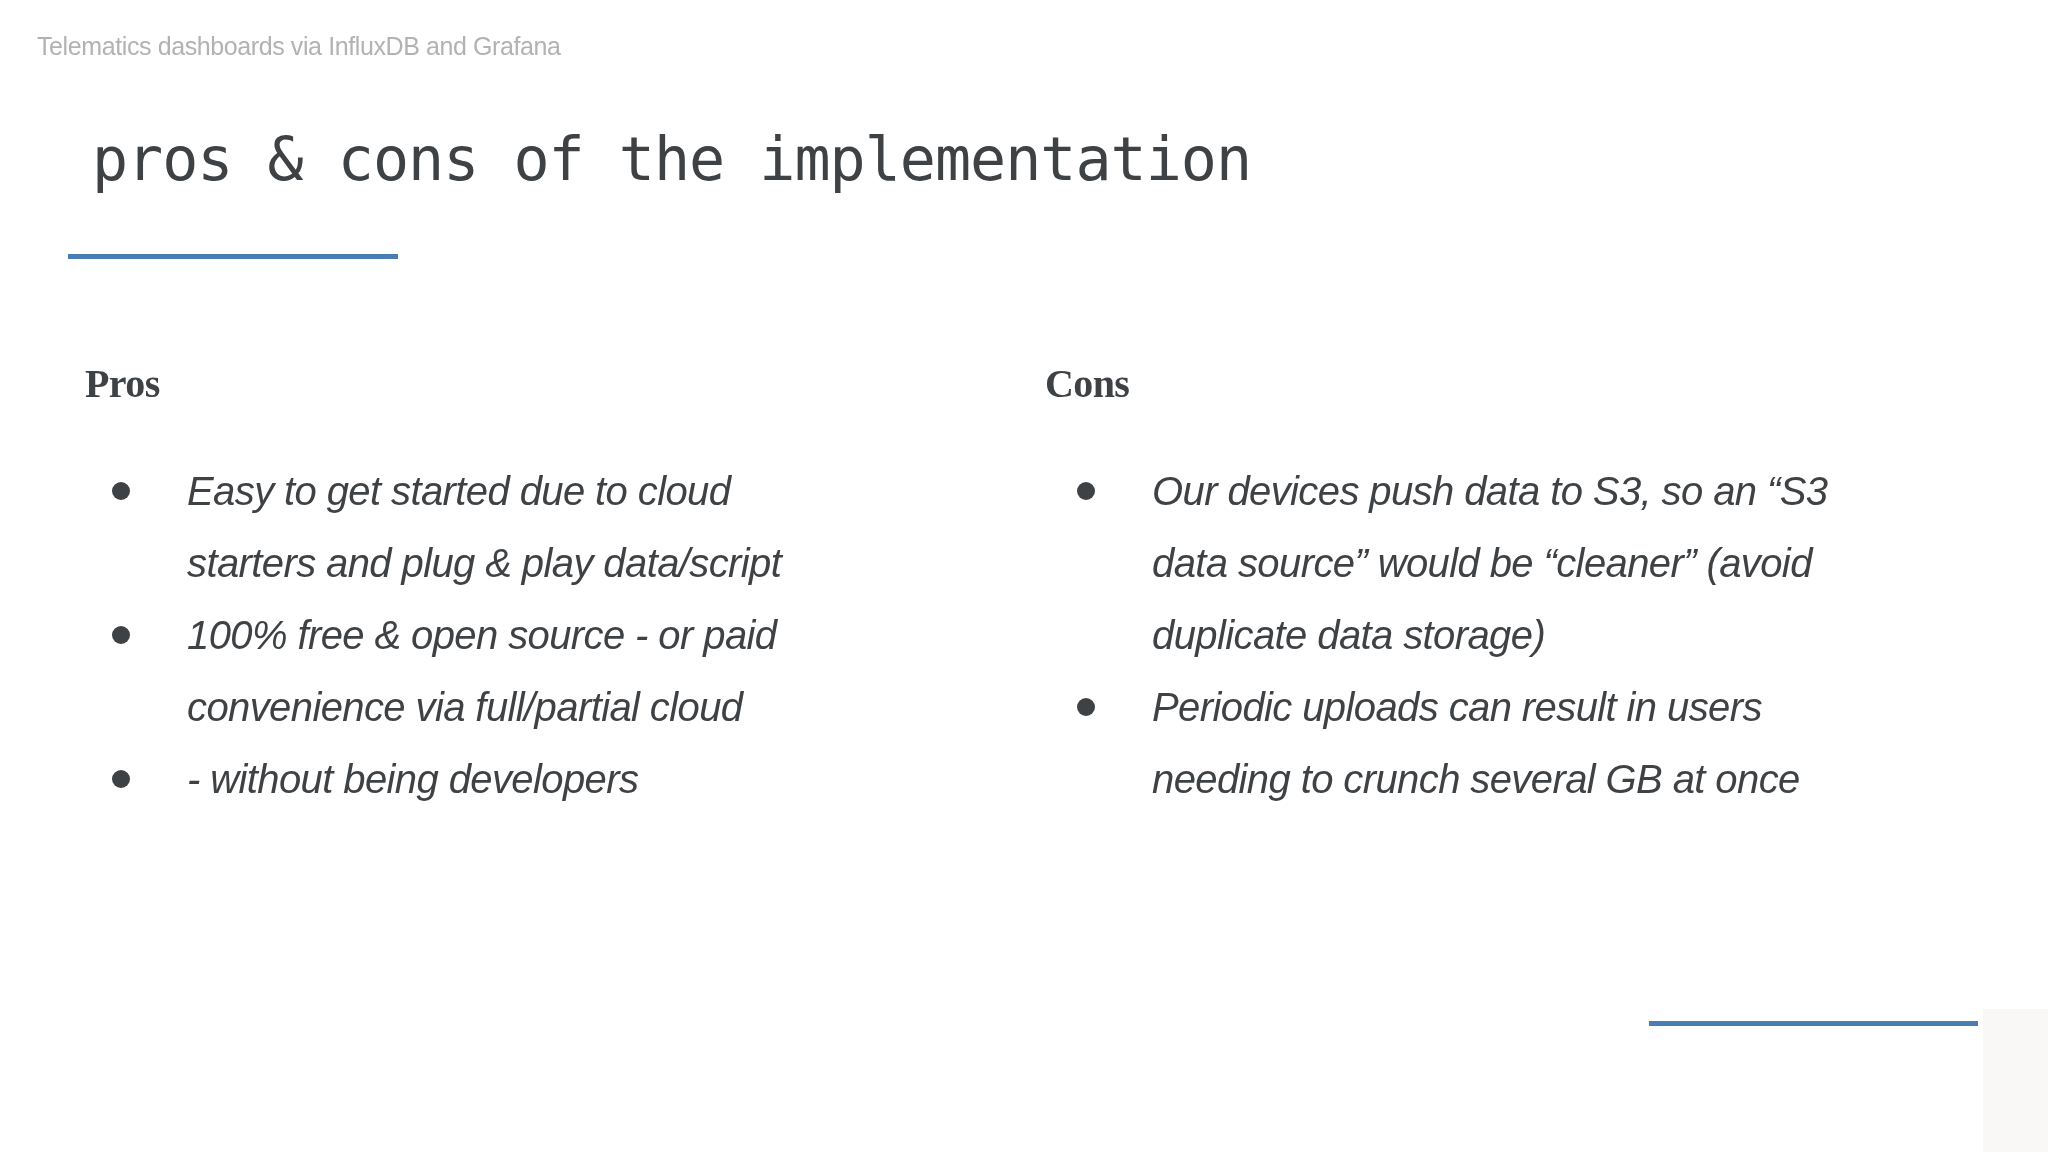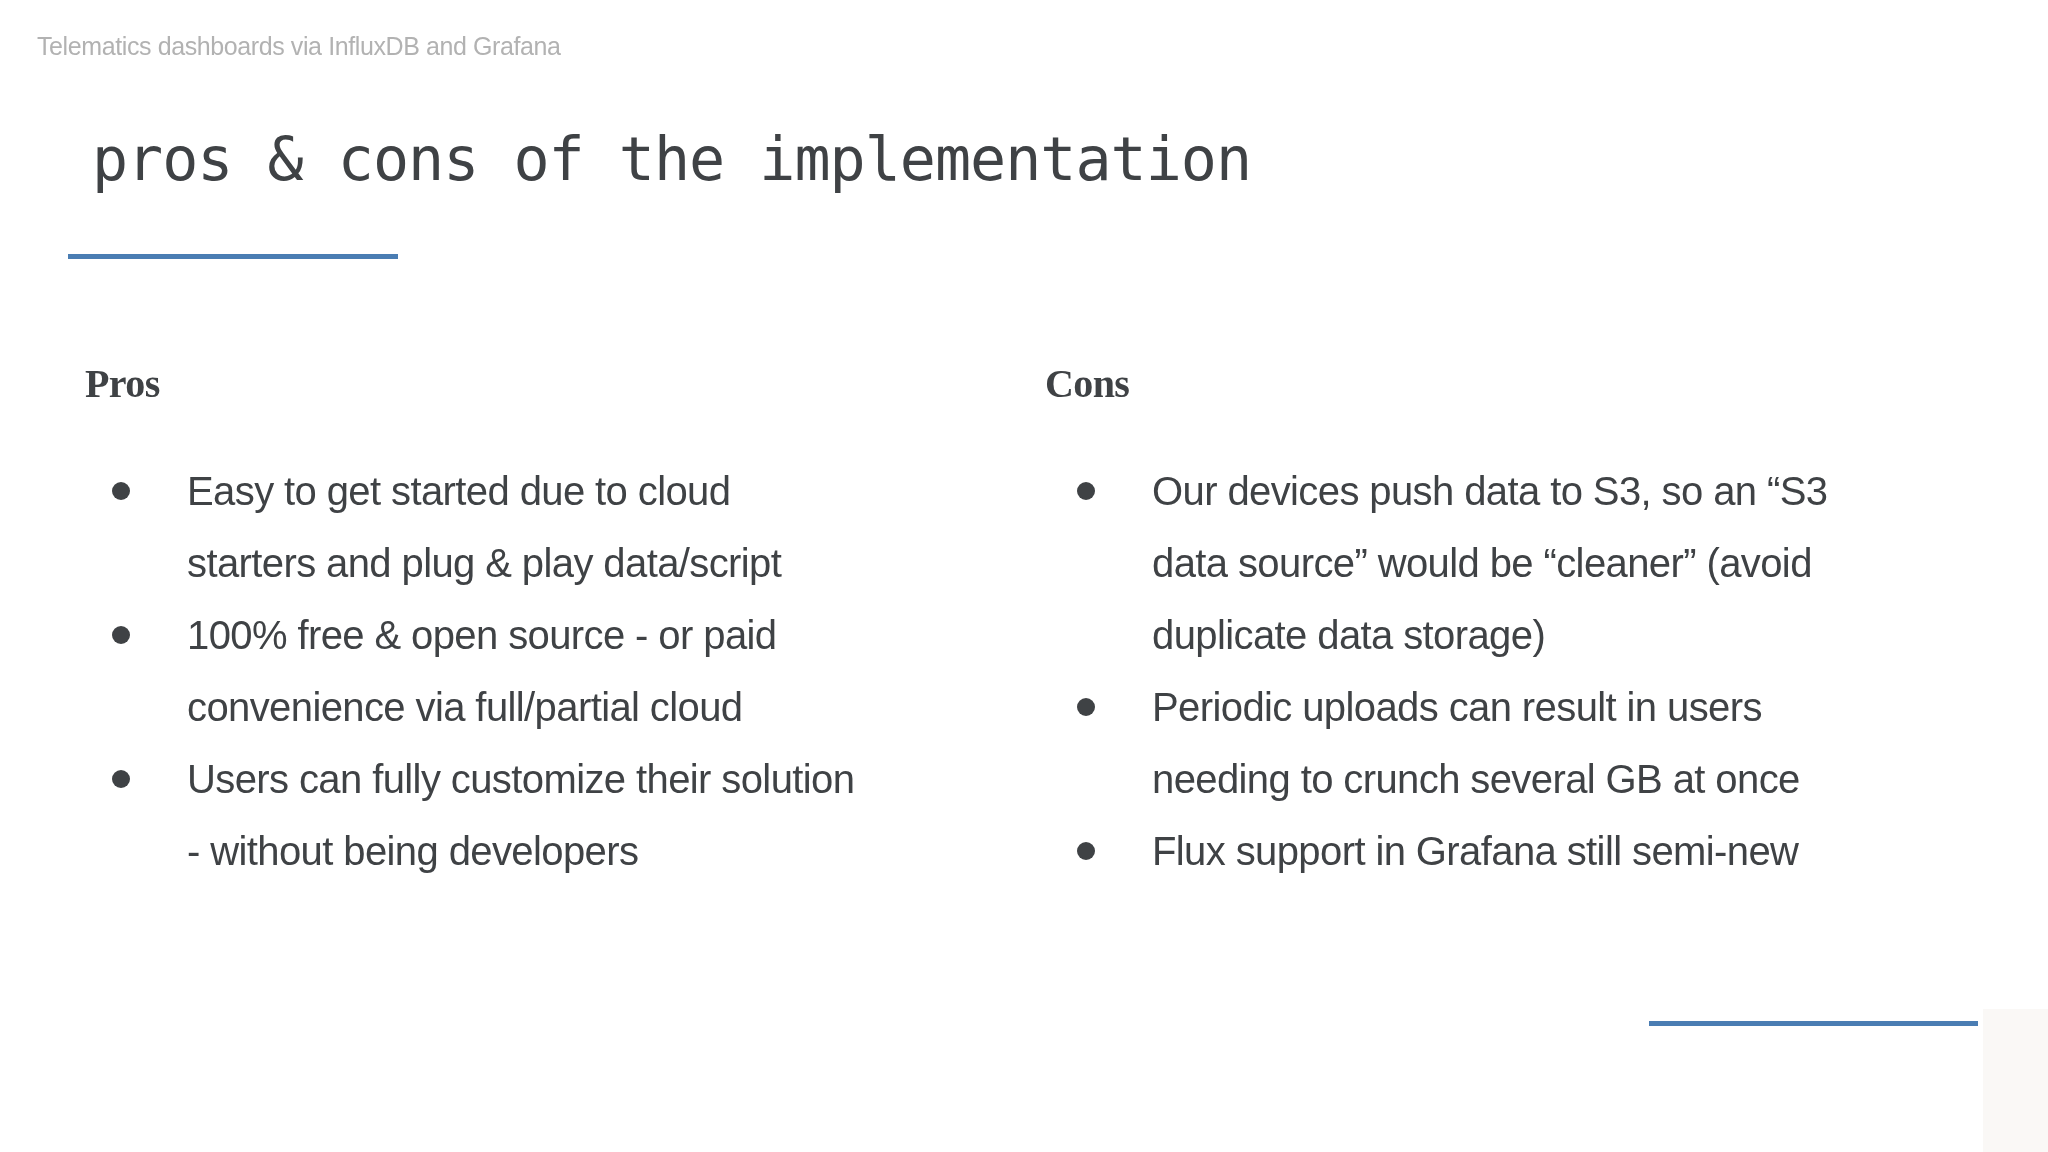--- a/index.html
+++ b/index.html
@@ -53,21 +53,21 @@
   .col-heading.pros { left: 85px; }
   .col-heading.cons { left: 1045px; }
   ul.blist {
     position: absolute;
     top: 455px;
     margin: 0; padding: 0;
     list-style: none;
   }
   ul.blist.pros { left: 187px; }
   ul.blist.cons { left: 1152px; }
-  ul.blist li { position: relative; }
+  ul.blist li { position: relative; font-style: italic; }
   ul.blist li::before {
     content: "";
     position: absolute;
     left: -75px; top: 27px;
     width: 18px; height: 18px;
     border-radius: 50%;
     background: var(--text, #3f4245);
   }
   .ln {
     display: block;
@@ -106,38 +106,34 @@
   <ul class="blist pros">
     <li>
       <span class="ln">Easy to get started due to cloud</span>
       <span class="ln">starters and plug &amp; play data/script</span>
     </li>
     <li>
       <span class="ln">100% free &amp; open source - or paid</span>
       <span class="ln">convenience via full/partial cloud</span>
     </li>
     <li>
-      <span class="ln">Users can fully customize their solution</span>
       <span class="ln">- without being developers</span>
     </li>
   </ul>
 
   <h2 class="col-heading cons">Cons</h2>
 
   <ul class="blist cons">
     <li>
       <span class="ln">Our devices push data to S3, so an “S3</span>
       <span class="ln">data source” would be “cleaner” (avoid</span>
       <span class="ln">duplicate data storage)</span>
     </li>
     <li>
       <span class="ln">Periodic uploads can result in users</span>
       <span class="ln">needing to crunch several GB at once</span>
     </li>
-    <li>
-      <span class="ln">Flux support in Grafana still semi-new</span>
-    </li>
   </ul>
 
   <div class="footer-rule"></div>
   <div class="corner-accent"></div>
 
 </div>
 
 </body></html>

